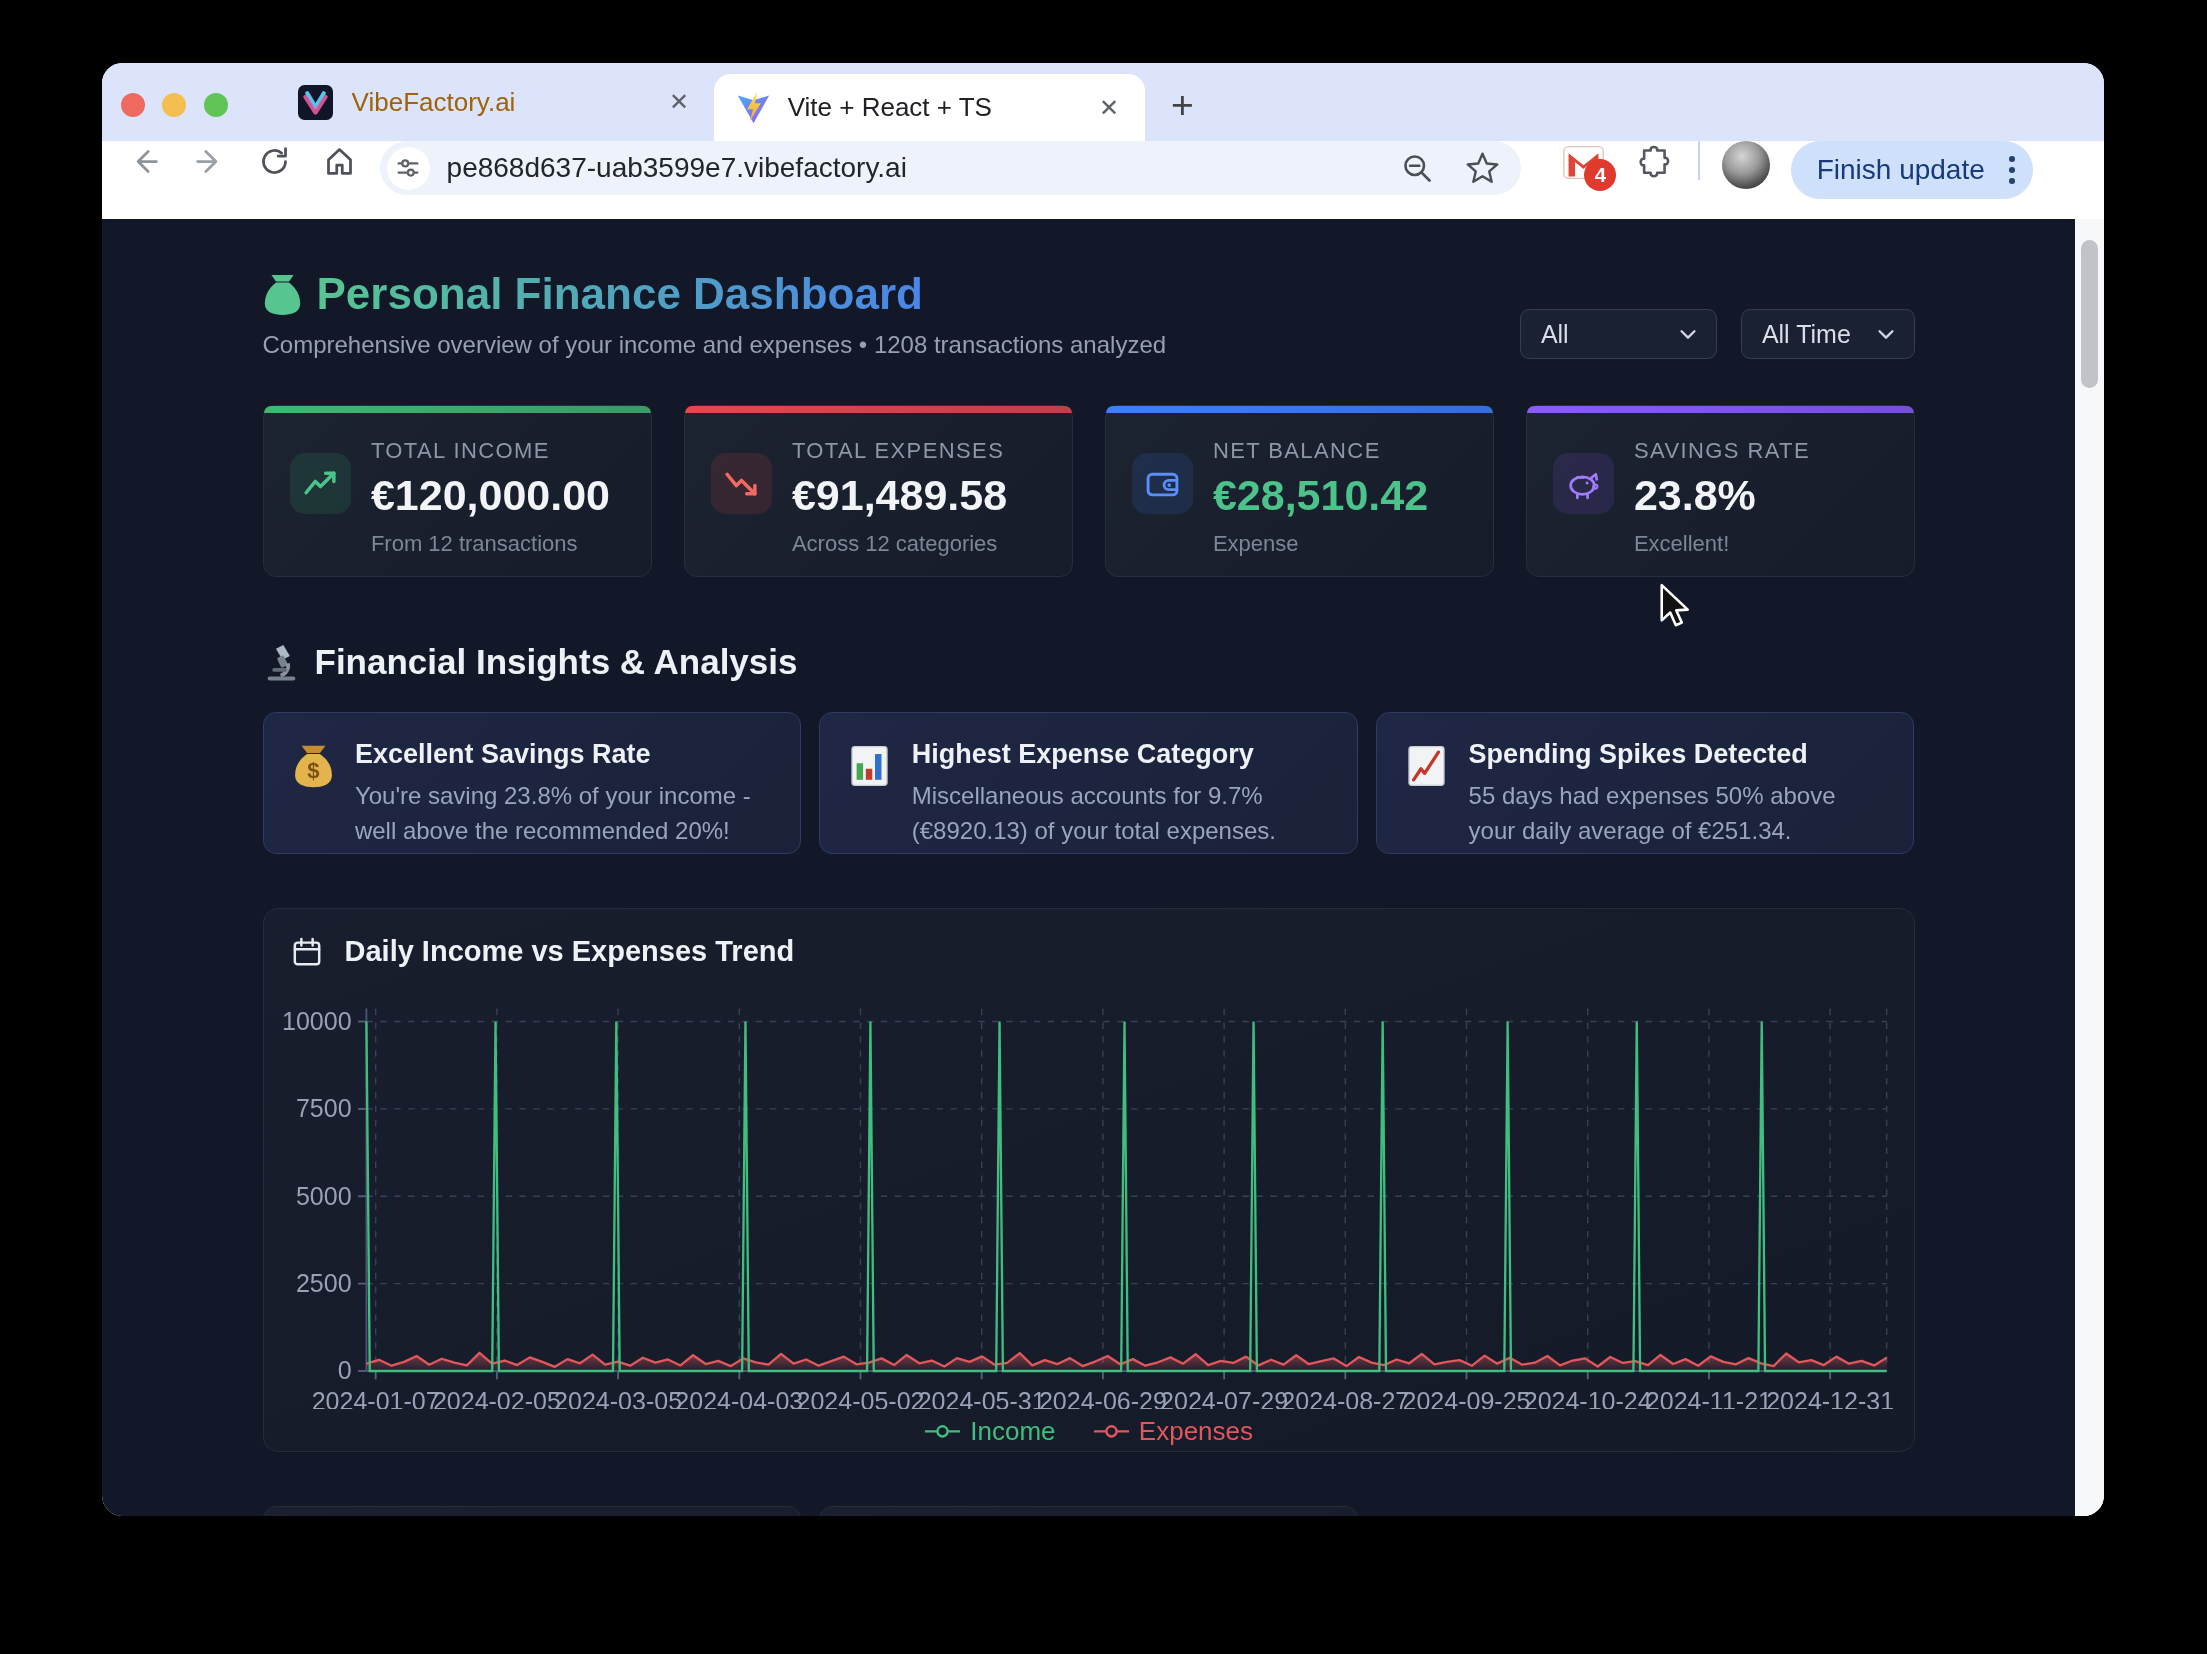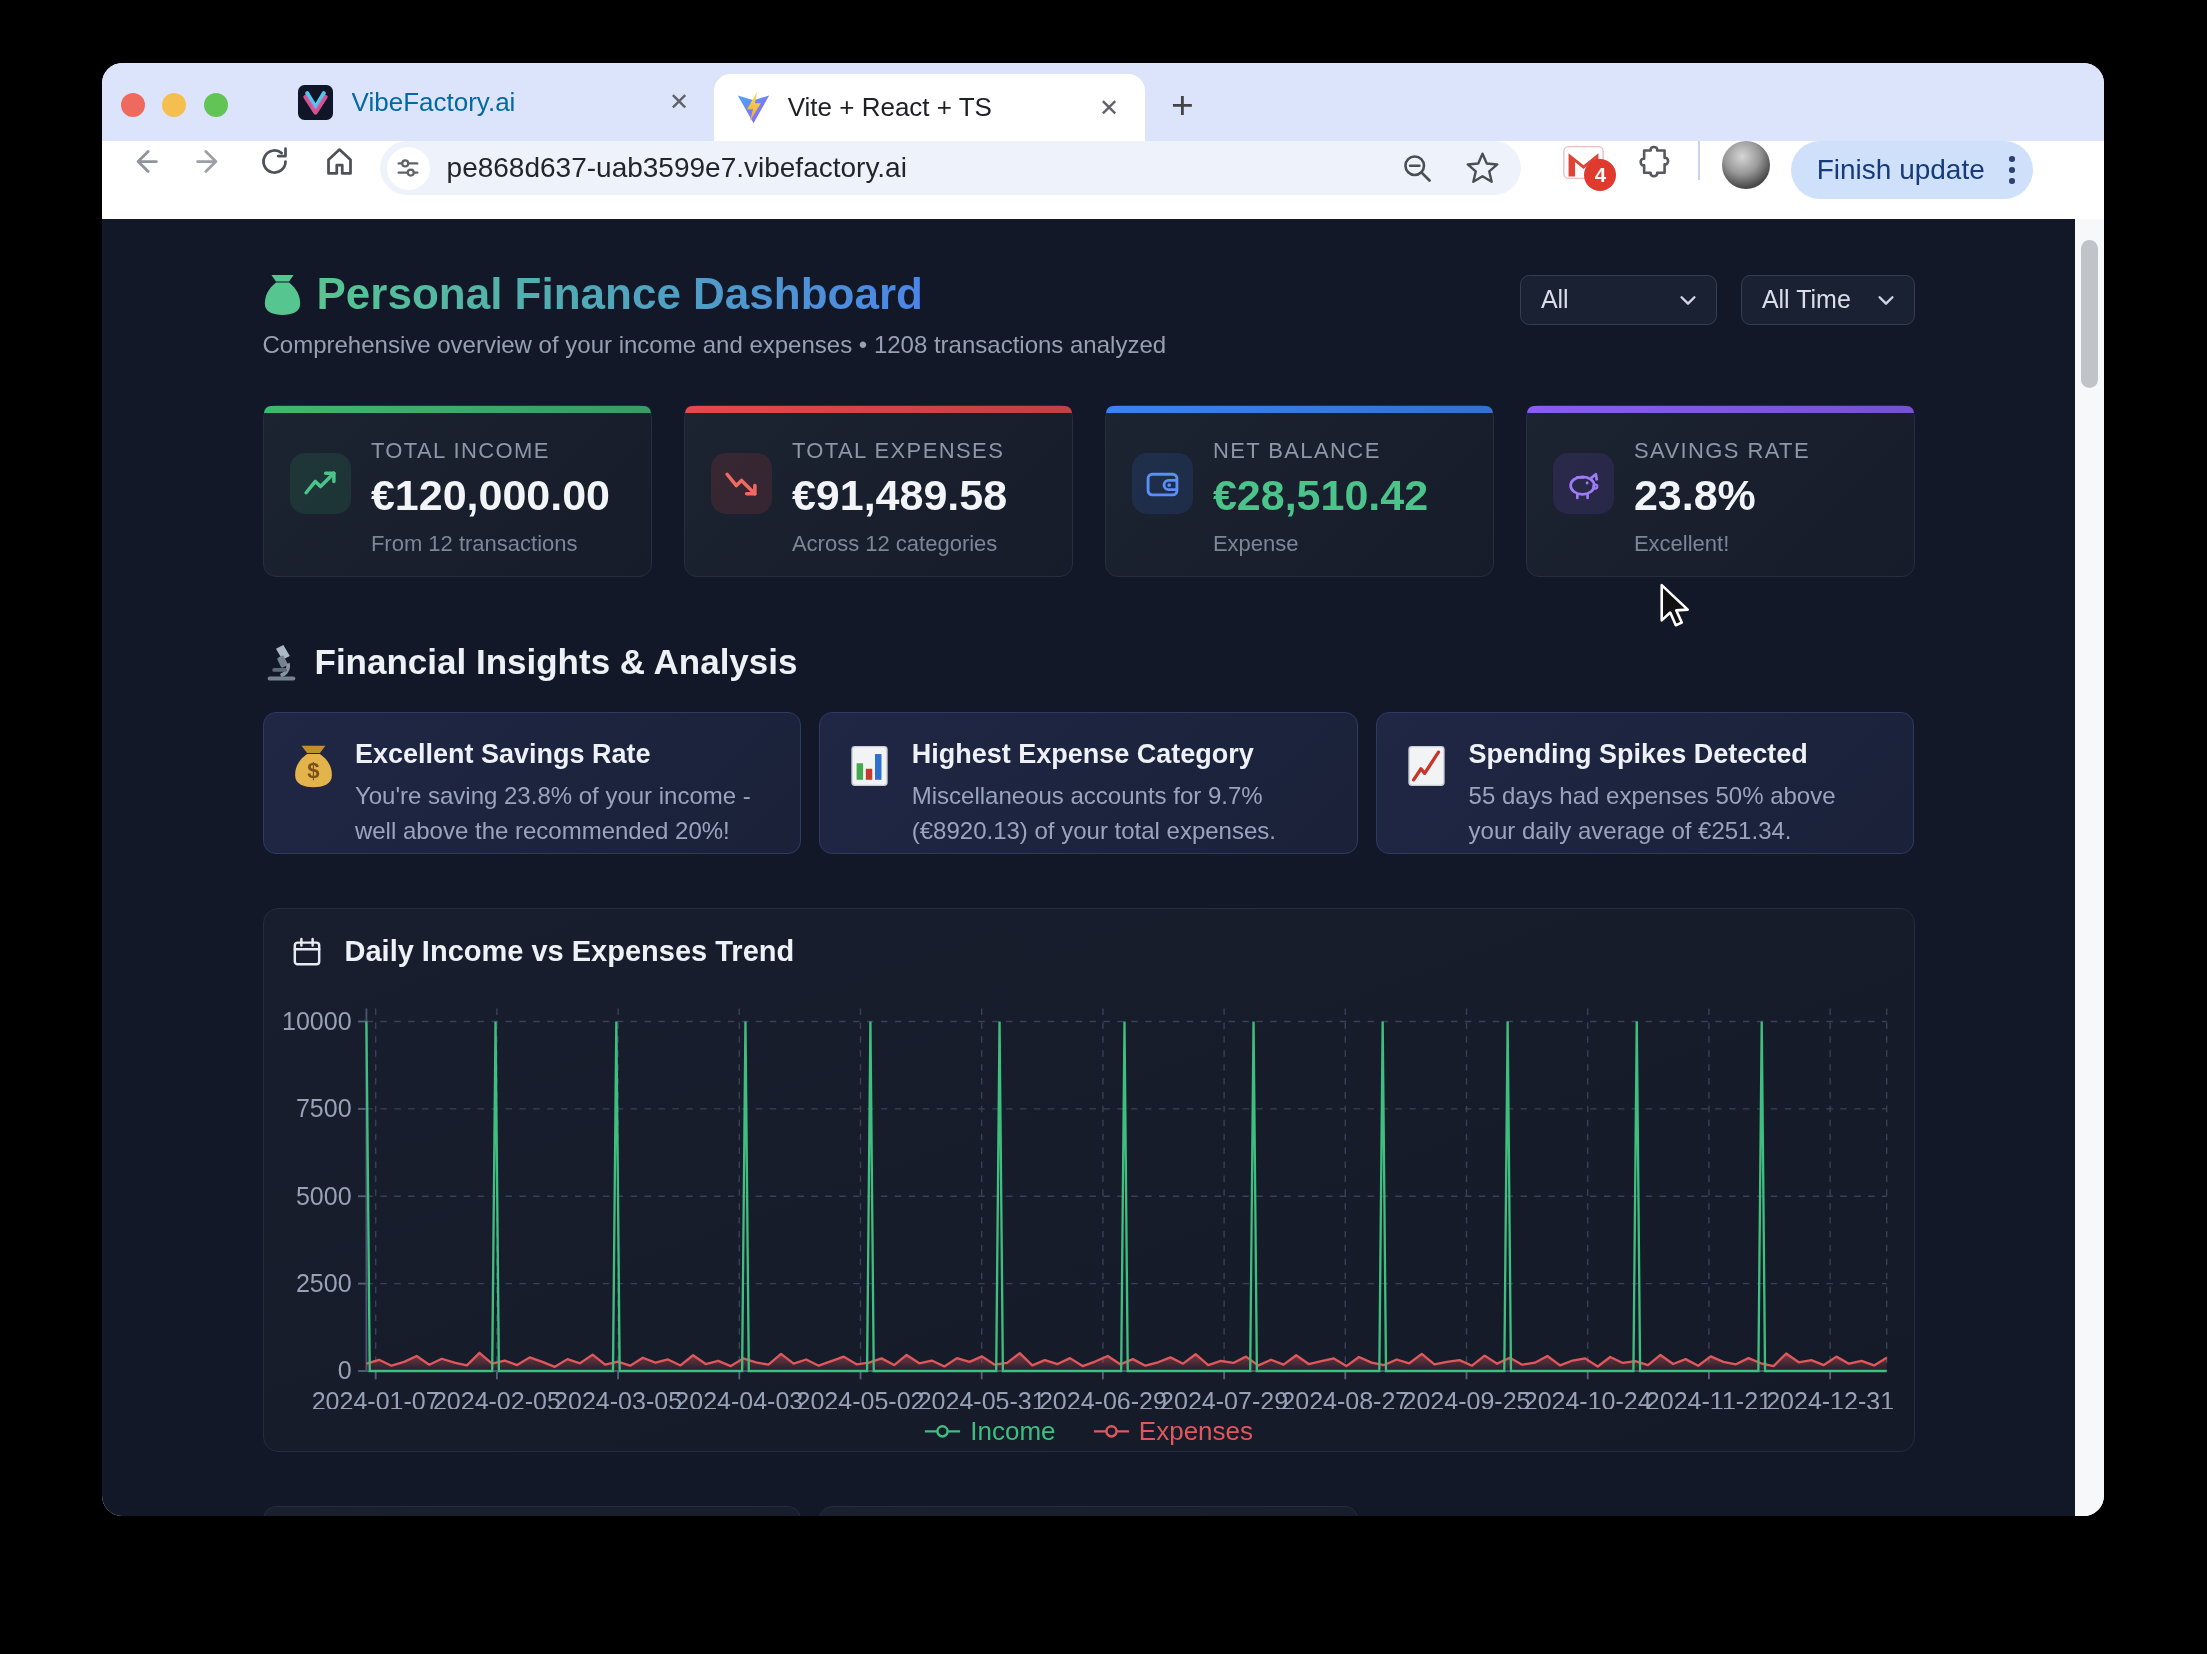--- a/index.html
+++ b/index.html
@@ -9,21 +9,21 @@
     border-radius:20.4px; overflow:hidden; background:#fff; }
 
   
   .tabstrip { position:relative; height:78px; background:#dbe4fb; }
   .lights { position:absolute; left:18.6px; top:30px; display:flex; gap:17.6px; }
   .light { width:24px; height:24px; border-radius:50%; }
   .light.r { background:#ee6a5f; } .light.y { background:#f5bf4f; } .light.g { background:#61c454; }
 
   .tab-inactive { position:absolute; left:172px; top:0; width:441px; height:78px;
     display:flex; align-items:center; padding:0 18.6px 0 24px; }
-  .tab-inactive .title { font-size:26px; color:#0369a1; margin-left:18.6px; flex:1; white-space:nowrap; overflow:hidden; }
+  .tab-inactive .title { font-size:26px; color:#a16207; margin-left:18.6px; flex:1; white-space:nowrap; overflow:hidden; }
   .tab-active { position:absolute; left:612px; top:11px; width:431px; height:67px; background:#fff;
     border-radius:16.7px 16.7px 0 0; display:flex; align-items:center; padding:0 18.6px 0 22px;justify-content:flex-end; }
   .tab-active .title { font-size:26px; color:#202124; margin-left:16.7px; flex:1; white-space:nowrap; overflow:hidden; }
   .tab-close { font-size:24px; color:#5f6368; cursor:default; padding:3.7px 7.4px; }
   .newtab { position:absolute; left:1059px; top:20.4px; width:43px; height:43px; display:flex;
     align-items:center; justify-content:center; font-size:39px; color:#444; font-weight:300; }
   .favicon { width:35px; height:35px; flex:none; }
 
   
   .toolbar { position:relative; height:78px; background:#fff; display:flex; align-items:flex-start; }
@@ -51,21 +51,21 @@
   .kebab i { width:5.6px; height:5.6px; border-radius:50%; background:#29426e; }
 
   
   .content { position:absolute; left:0; top:156px; width:2002px; height:1297px; display:flex; }
   .main { width:1973px; height:100%; background:#121828; overflow:hidden; position:relative; }
   .scrollbar { width:29px; height:100%; background:#f7f8f9; position:relative; }
   .thumb { position:absolute; left:5.6px; top:21.3px; width:17.6px; height:148px; border-radius:9.3px; background:#c0c3c8; }
 
   .page { width:1652px; margin:0 auto; padding-top:50px; }
 
-  .hdr { display:flex; justify-content:space-between; align-items:flex-start; }
+  .hdr { display:flex; justify-content:space-between; align-items:flex-end; }
   .titlerow { display:flex; align-items:center; gap:15px; }
   .pagetitle { font-size:44px; font-weight:bold;
     background:linear-gradient(90deg,#57c590,#4b85e8); -webkit-background-clip:text; background-clip:text; color:transparent; }
   .subtitle { font-size:24px; color:#97a0b3; margin-top:12px; }
   .filters { display:flex; gap:24px; margin-top:5.6px; }
   .select { height:50px; background:#1a2132; border:0.9px solid #343e55; border-radius:9.3px;
     display:flex; align-items:center; justify-content:space-between; padding:0 16.7px 0 20.4px; color:#d9dee9; font-size:25px; }
   .select.cat { width:197px; } .select.time { width:174px; }
 
   .stats { display:grid; grid-template-columns:repeat(4,1fr); gap:32px; margin-top:46px; }

